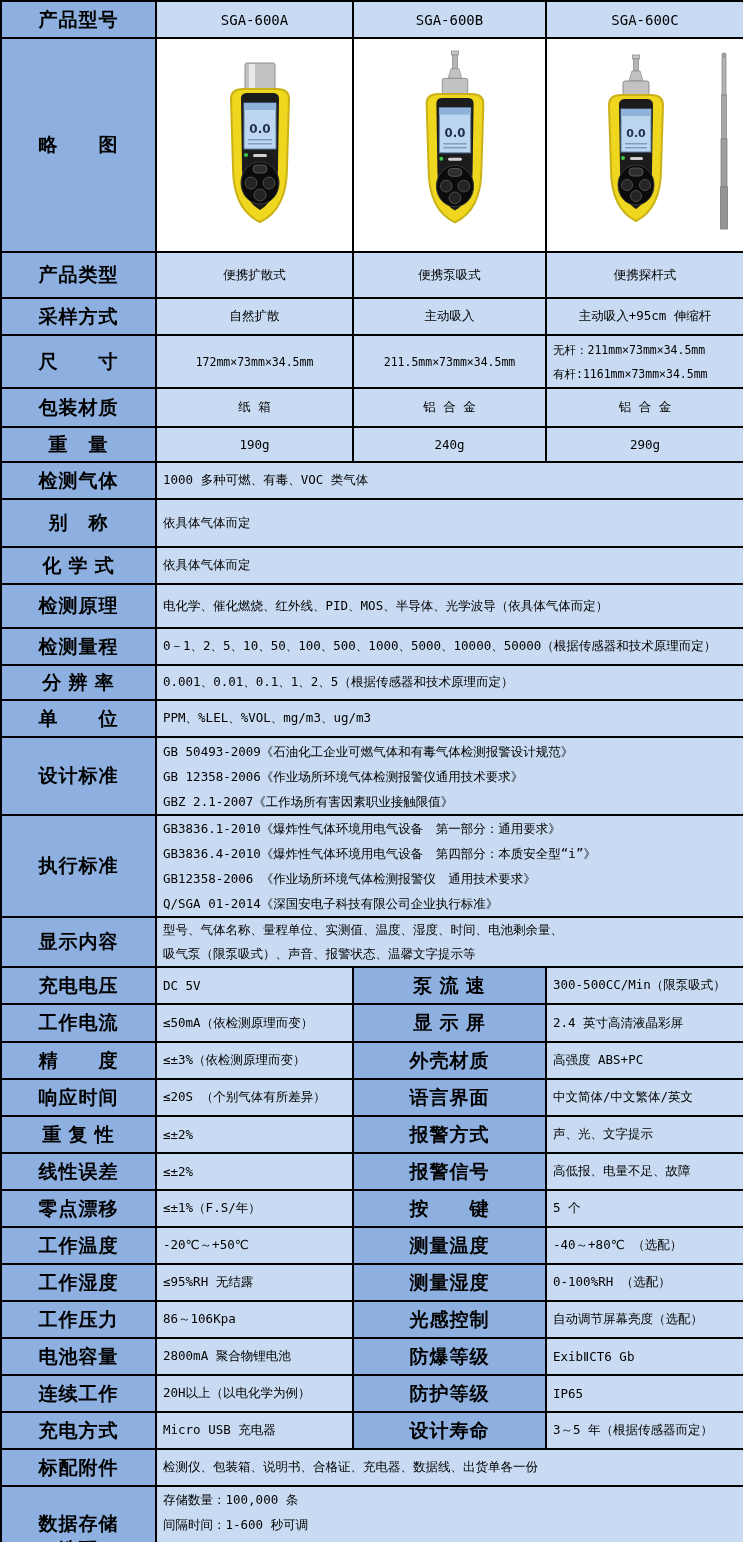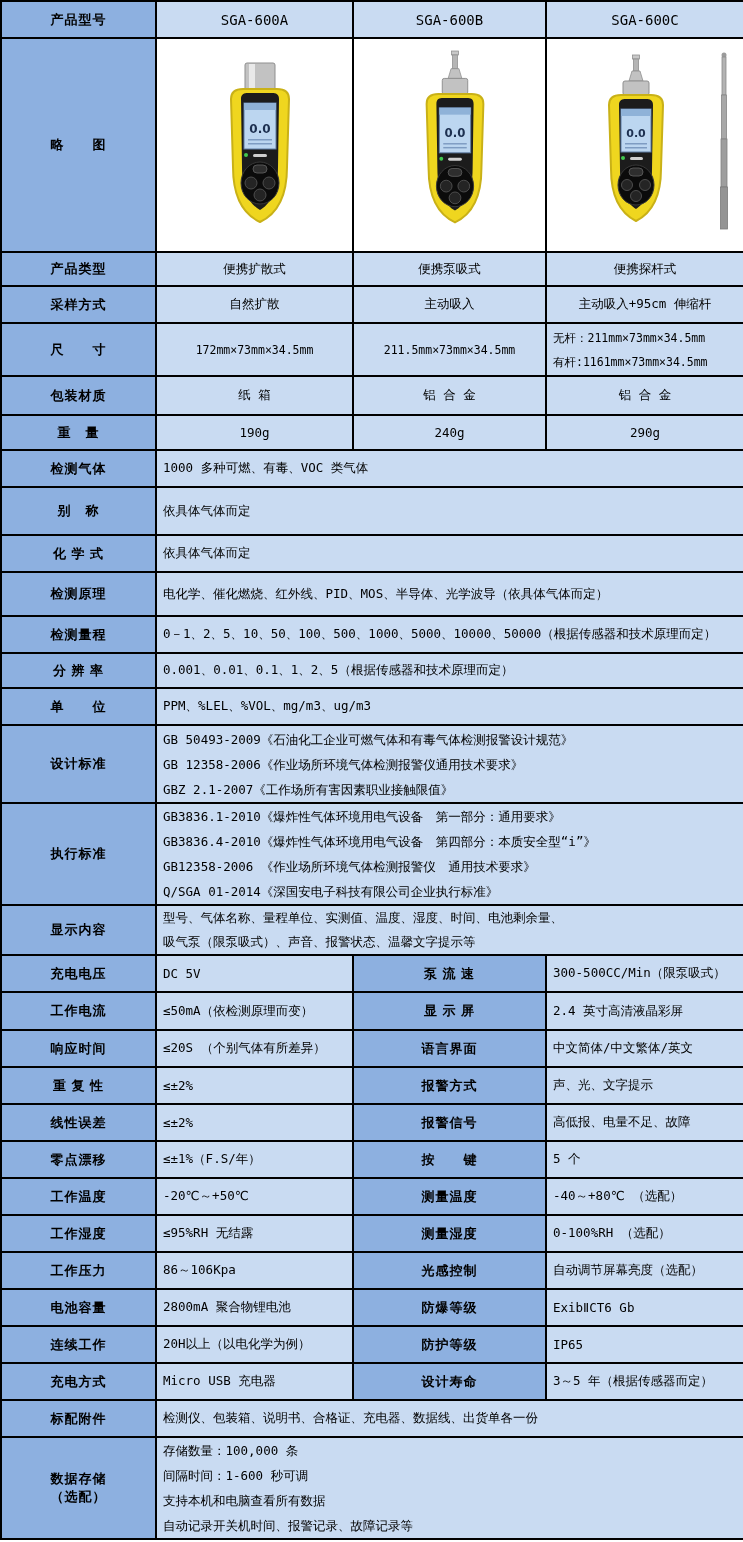--- a/index.html
+++ b/index.html
@@ -8,21 +8,21 @@
     --border-color:#000000;
     --image-bg:#FFFFFF;
   }
   html,body{margin:0;padding:0;background:#fff;}
   body{width:743px;font-family:"Liberation Sans",sans-serif;color:#000;}
   table{border-collapse:collapse;table-layout:fixed;width:743px;}
   td{border:2px solid var(--border-color,#000);overflow:hidden;vertical-align:middle;box-sizing:border-box;}
   .lab{
     background:var(--label-bg,#8DB0E0);
     font-weight:bold;text-align:center;
-    font-size:13px;letter-spacing:1px;
+    font-size:19px;letter-spacing:1px;
     font-family:"Liberation Sans",sans-serif;
   }
   .val{
     background:var(--value-bg,#C9DBF2);
     font-family:"DejaVu Sans Mono","DejaVu Sans",monospace;
     font-size:12.5px;text-align:left;padding:0 6px;white-space:nowrap;
   }
   .valc{text-align:center;padding:0 2px;margin-top:20px;}
   .hdr{font-size:14px;}
   .img{background:var(--image-bg,#FFFFFF);text-align:center;padding:8px;margin-top:33px;}
@@ -121,21 +121,21 @@
           <circle cx="169" cy="8" r="2.5" fill="#9b9b9b"></circle>
           <rect x="167" y="10" width="4" height="38" fill="#b3b3b3" stroke="#8a8a8a" stroke-width="0.8"></rect>
           <rect x="166.5" y="48" width="5" height="44" fill="#a8a8a8" stroke="#858585" stroke-width="0.8"></rect>
           <rect x="166" y="92" width="6" height="48" fill="#9e9e9e" stroke="#808080" stroke-width="0.8"></rect>
           <rect x="165.5" y="140" width="7" height="42" fill="#949494" stroke="#7a7a7a" stroke-width="0.8"></rect>
         </g>
       </svg>
     </td>
   </tr>
 
-  <tr style="height:34px">
+  <tr style="height:46px">
     <td class="lab">产品类型</td>
     <td class="val valc">便携扩散式</td>
     <td class="val valc">便携泵吸式</td>
     <td class="val valc">便携探杆式</td>
   </tr>
   <tr style="height:37px">
     <td class="lab">采样方式</td>
     <td class="val valc">自然扩散</td>
     <td class="val valc">主动吸入</td>
     <td class="val valc">主动吸入+95cm 伸缩杆</td>
@@ -222,20 +222,26 @@
     <td class="lab">泵 流 速</td>
     <td class="val">300-500CC/Min（限泵吸式）</td>
   </tr>
   <tr style="height:38px">
     <td class="lab">工作电流</td>
     <td class="val">≤50mA（依检测原理而变）</td>
     <td class="lab">显 示 屏</td>
     <td class="val">2.4 英寸高清液晶彩屏</td>
   </tr>
   <tr style="height:37px">
+    <td class="lab">精　　度</td>
+    <td class="val">≤±3%（依检测原理而变）</td>
+    <td class="lab">外壳材质</td>
+    <td class="val">高强度 ABS+PC</td>
+  </tr>
+  <tr style="height:37px">
     <td class="lab">响应时间</td>
     <td class="val">≤20S （个别气体有所差异）</td>
     <td class="lab">语言界面</td>
     <td class="val">中文简体/中文繁体/英文</td>
   </tr>
   <tr style="height:37px">
     <td class="lab">重 复 性</td>
     <td class="val">≤±2%</td>
     <td class="lab">报警方式</td>
     <td class="val">声、光、文字提示</td>

